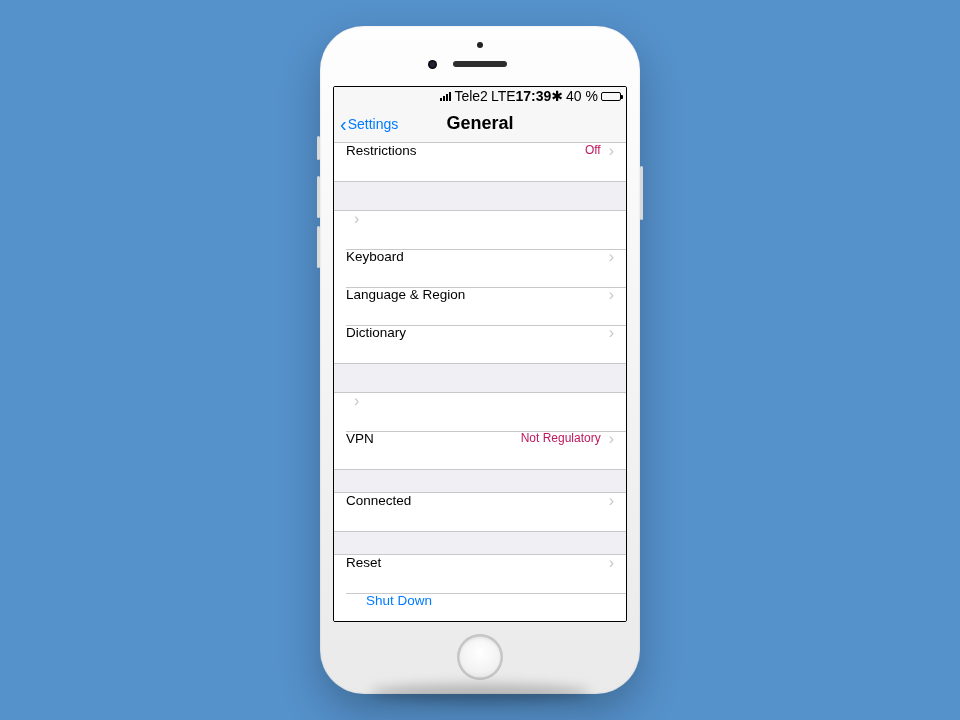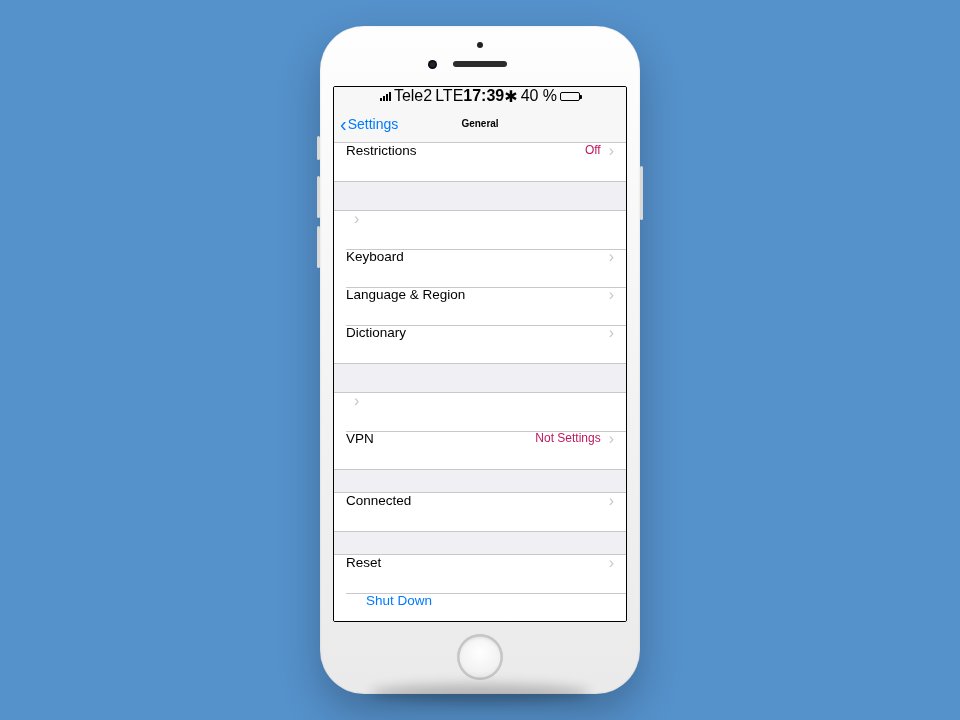--- a/index.html
+++ b/index.html
@@ -87,22 +87,22 @@
     border-radius: 2px;
     overflow: hidden;
     display: flex;
     flex-direction: column;
   }
   .status-bar {
     height: 18px;
     background: #f7f7f8;
     display: flex;
     align-items: center;
-    justify-content: center;
-    font-size: 16px;
+    justify-content: flex-end;
+    font-size: 14px;
     padding: 0 5px;
     color: #000;
   }
   .status-left, .status-right { display: flex; align-items: center; gap: 3px; }
   .signal { display: inline-flex; align-items: flex-end; gap: 1px; }
   .signal span { width: 2px; background: #000; display: inline-block; }
   .signal span:nth-child(1){height:3px;} .signal span:nth-child(2){height:5px;}
   .signal span:nth-child(3){height:7px;} .signal span:nth-child(4){height:9px;}
   .battery {
     width: 20px; height: 9px; border: 1px solid #000; border-radius: 2px;
@@ -124,21 +124,21 @@
     align-items: center;
     color: #007aff;
     font-size: 14px;
     gap: 1px;
   }
   .back-chevron{font-size:20px;line-height:1;font-weight:300;}
   .nav-title {
     position: absolute;
     left: 0; right: 0;
     text-align: center;
-    font-size: 10px;
+    font-size: 18px;
     font-weight: 600;
     color: #000;
     pointer-events: none;
   }
   .content { flex: 1; overflow-y: auto; background: #efeff4; }
   .group { background: #fff; border-top: 0.5px solid #c8c7cc; border-bottom: 0.5px solid #c8c7cc; }
   .group.first{border-top:none;}
   .gap { height: 28px; }
   .gap.small { height: 22px; }
   .row {
@@ -227,21 +227,21 @@
             <span class="chevron">›</span>
           </div>
         </div>
         <div class="gap"></div>
         <div class="group">
           <div class="row">
             <span class="chevron">›</span>
           </div>
           <div class="row">
             <span class="label">VPN</span>
-            <span class="value">Not Settings</span>
+            <span class="value">Not Regulatory</span>
             <span class="chevron">›</span>
           </div>
         </div>
         <div class="gap small"></div>
         <div class="group">
           <div class="row">
             <span class="label">Connected</span>
             <span class="chevron">›</span>
           </div>
         </div>

